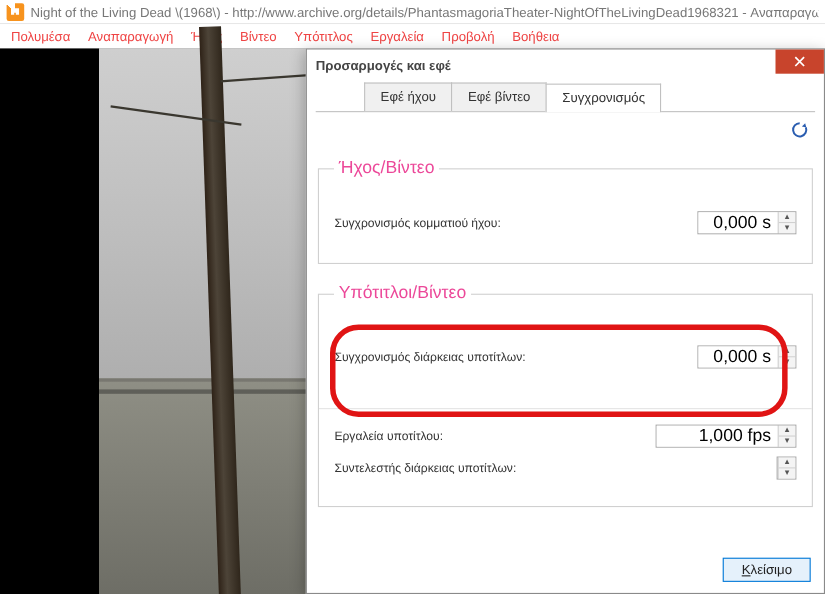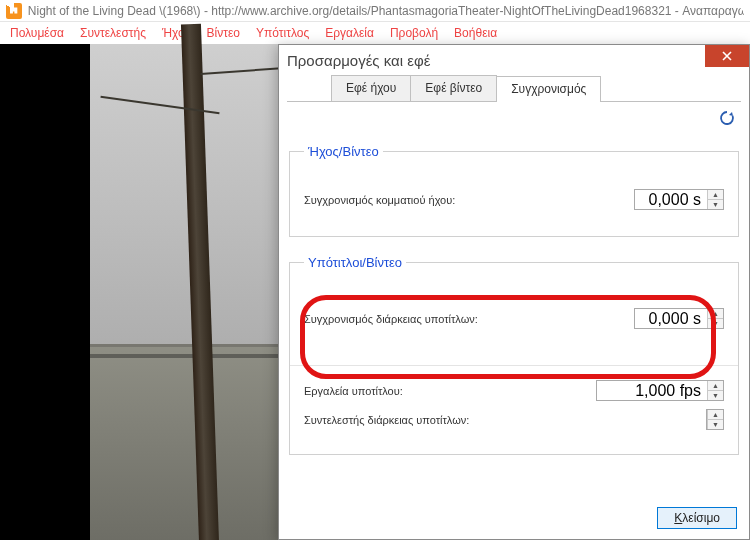--- a/index.html
+++ b/index.html
@@ -32,36 +32,36 @@
   .scene .wire2 { position:absolute; left:10px; top:60px; width:120px; border-top:2px solid #3a372f; transform: rotate(8deg); }
   .scene .ground { position:absolute; left:0; top:300px; right:0; height:200px; background: linear-gradient(180deg, #8f8f85, #6d6d65); }
   .scene .rail { position:absolute; left:0; top:310px; right:0; height:4px; background:#5f5f59; }
   .scene .rail2 { position:absolute; left:0; top:300px; right:0; height:3px; background:#787770; }
 
   
   .dialog {
     position: absolute; left: 278px; top: 44px; width: 472px; height: 496px;
     background: #fff; border: 1px solid #8a8a8a; box-shadow: -2px 2px 12px rgba(0,0,0,.25);
   }
-  .dlg-title { height: 30px; display:flex; align-items:center; padding: 0 8px; font-size: 15px; color: #444; font-weight: normal; }
+  .dlg-title { height: 30px; display:flex; align-items:center; padding: 0 8px; font-size: 12px; color: #444; font-weight: bold; }
   .dlg-close { position:absolute; right:0; top:0; width:44px; height:22px; background:#c8442c; color:#fff; display:flex; align-items:center; justify-content:center; }
   .dlg-close svg { width:10px; height:10px; }
   
   .tabs { display:flex; margin: 0 8px; border-bottom:1px solid #c0c0c0;padding-left:44px; }
   .tab { font-size:12px; padding: 5px 14px 6px; border:1px solid #c0c0c0; border-bottom:none; background:#f0f0f0; margin-right:-1px; color:#333; }
   .tab.active { background:#fff; position:relative; top:1px; z-index:2; }
   
   .tab-body { padding: 6px 10px 10px; }
   .sync-icon { float:right; width:16px; height:16px; margin: 2px 4px 0 0; }
   
   fieldset.group {
     border: 1px solid #d0d0d0; margin-top: 18px; padding: 22px 14px 18px;
     font-size: 12px; color: #333; position: relative;
   }
-  fieldset.group legend { padding: 0 4px; color:#1d4ed8; font-size:13px; }
+  fieldset.group legend { padding: 0 4px; color:#ec4899; font-size:16px; }
   
   .row { display:flex; align-items:center; justify-content:space-between; margin: 8px 0; }
   .row label { font-size:11px; }
   
   .spin { display:flex; align-items:center; border:1px solid #a9a9a9; height:21px; background:#fff; }
   .spin input { border:none; outline:none; text-align:right; font-size:16px; padding: 0 6px; height:100%; }
   .spin input.narrow { width: 72px; }
   .spin input.wide { width: 110px; }
   .spinbtns { width:16px; height:100%; border-left:1px solid #c8c8c8; display:flex; flex-direction:column; }
   .spinbtns div { flex:1; display:flex; align-items:center; justify-content:center; font-size:7px; color:#555; line-height:1; background:#f4f4f4; }
@@ -80,21 +80,21 @@
 </head>
 <body>
 
 <div class="titlebar">
   <div class="app-icon"></div>
   <div class="title-text">Night of the Living Dead \(1968\) - http://www.archive.org/details/PhantasmagoriaTheater-NightOfTheLivingDead1968321 - Αναπαραγωγ</div>
 </div>
 
 <div class="menubar">
   <span>Πολυμέσα</span>
-  <span>Συντελεστής</span>
+  <span>Αναπαραγωγή</span>
   <span>Ήχος</span>
   <span>Βίντεο</span>
   <span>Υπότιτλος</span>
   <span>Εργαλεία</span>
   <span>Προβολή</span>
   <span>Βοήθεια</span>
 </div>
 
 <div class="video-area">
   <div class="scene">

